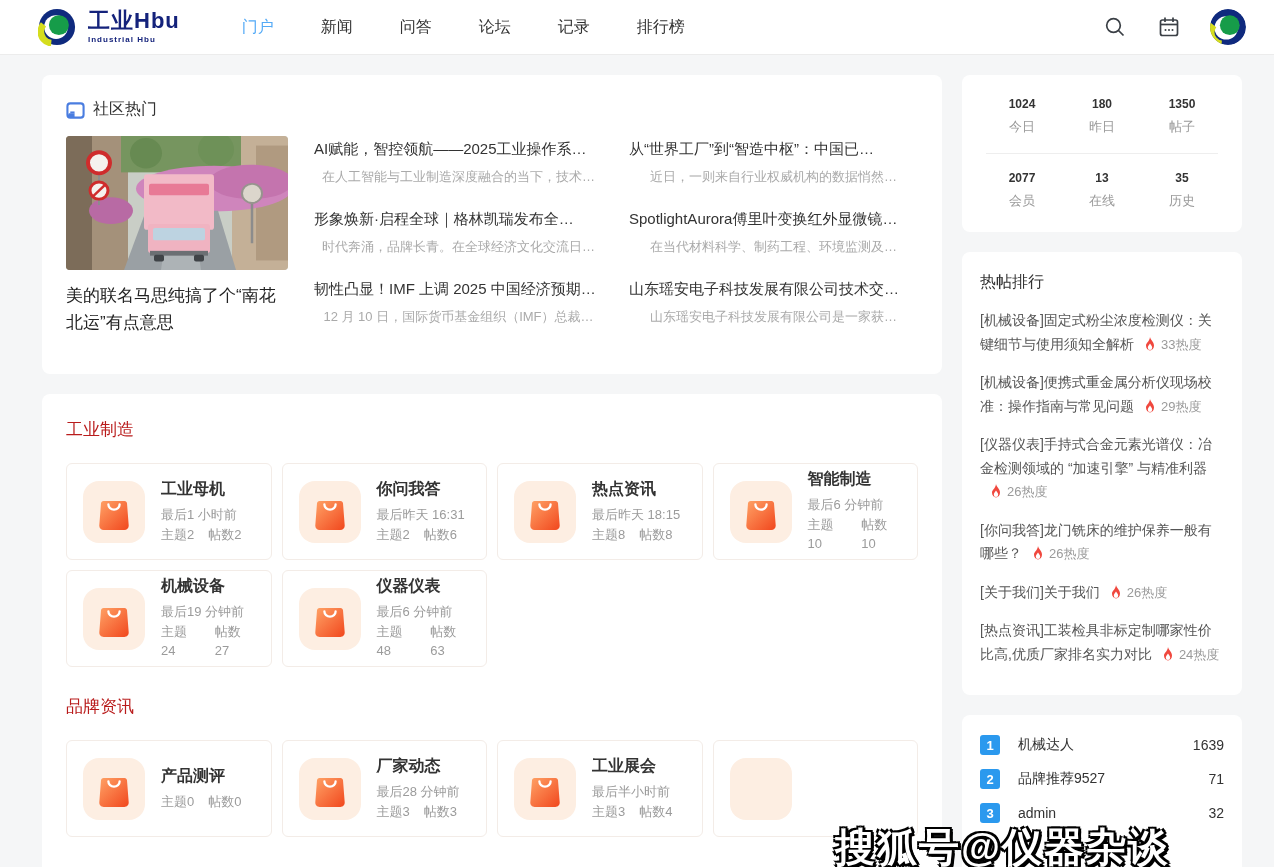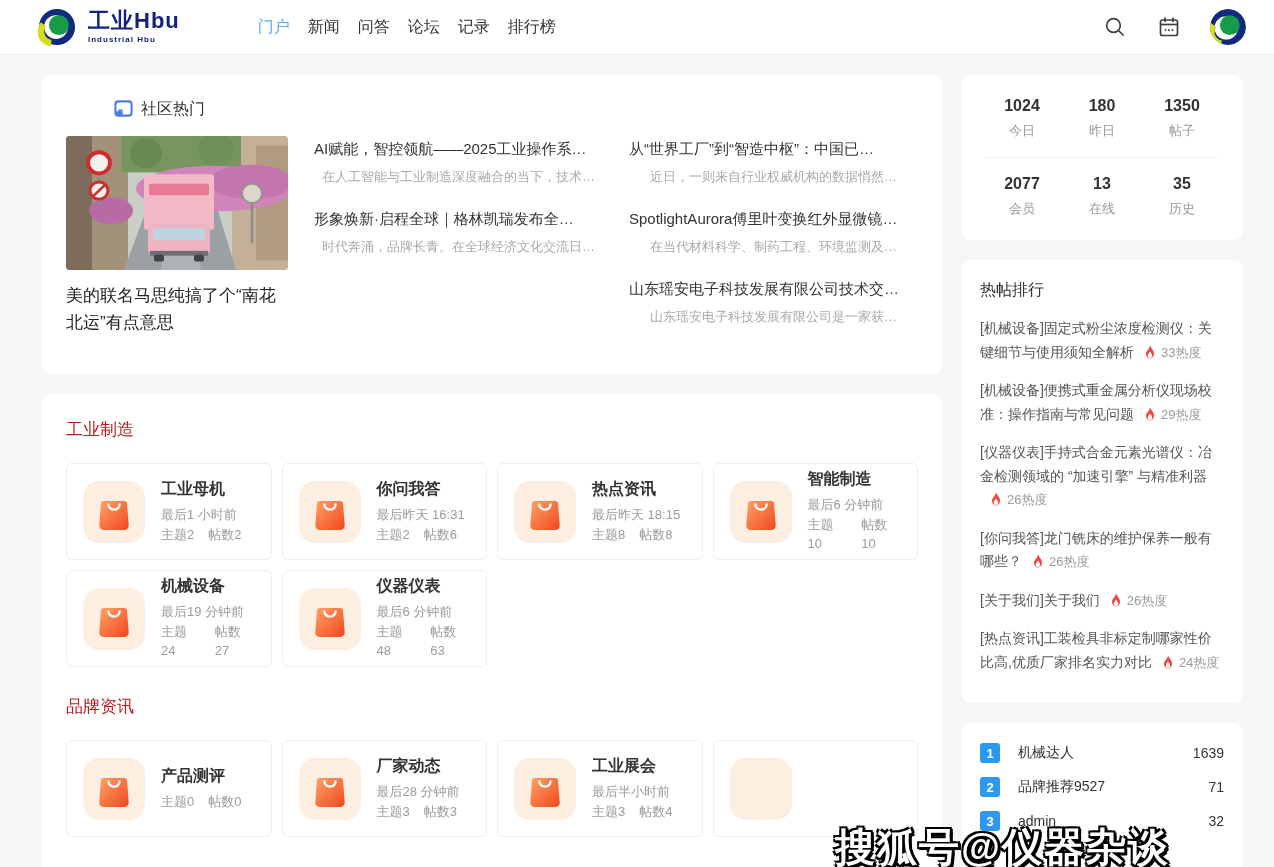--- a/index.html
+++ b/index.html
@@ -5,36 +5,36 @@
   * { margin:0; padding:0; box-sizing:border-box; }
   html,body { width:1274px; height:867px; overflow:hidden; background:#f5f6f7;
     font-family:"Liberation Sans","DejaVu Sans",sans-serif; color:#333; position:relative; }
 
   
   .header { height:55px; background:#fff; display:flex; align-items:center;
     padding:0 28px 0 38px; border-bottom:1px solid #ececec; }
   .logo { display:flex; align-items:center; gap:12px; }
   .logo-text-main { font-size:22px; font-weight:bold; color:#14227b; line-height:1; letter-spacing:1px;}
   .logo-text-sub { font-size:8px; font-weight:bold; color:#14227b; letter-spacing:1px; margin-top:3px;}
-  .nav { display:flex; gap:18px; margin-left:78px; }
+  .nav { display:flex; gap:47px; margin-left:62px; }
   .nav-item { font-size:16px; color:#333; cursor:pointer; }
   .nav-item.active { color:#54aaf6; }
   .header-right { margin-left:auto; display:flex; align-items:center; gap:28px; }
   .hicon { width:26px; height:26px; display:flex; align-items:center; justify-content:center; cursor:pointer;}
   .avatar { width:36px; height:36px; border-radius:50%; overflow:hidden; cursor:pointer;}
 
   
   .wrap { display:flex; gap:20px; padding:20px 32px 0 42px; align-items:flex-start; }
   .col-main { width:900px; flex:none; }
   .col-side { width:280px; flex:none; }
   .panel { background:#fff; border-radius:8px; }
 
   
   .community { padding:24px; }
-  .sec-head { display:flex; align-items:flex-start; gap:8px; margin-bottom:16px;margin-left:48px; }
+  .sec-head { display:flex; align-items:flex-end; gap:8px; margin-bottom:16px; }
   .sec-head-label { font-size:16px; color:#333; }
   .community-grid { display:grid; grid-template-columns:222px 1fr 1fr; gap:26px; }
   .featured-img { width:222px; height:134px; border-radius:4px; overflow:hidden; display:block; }
   .featured-caption { font-size:17px; color:#222; line-height:1.6; margin-top:12px; cursor:pointer;}
   .news-col { padding-top:4px; }
   .news-item { margin-bottom:24px; cursor:pointer; }
   .news-title { font-size:15px; color:#333; white-space:nowrap; overflow:hidden; }
   .news-summary { font-size:13px; color:#aaa; margin-top:9px; text-align:center;
     white-space:nowrap; overflow:hidden; }
 
@@ -48,21 +48,21 @@
   .bag-wrap { width:62px; height:62px; border-radius:16px; background:#fdeee2; flex:none;
     display:flex; align-items:center; justify-content:center; }
   .forum-info { min-width:0; }
   .forum-name { font-size:16px; font-weight:bold; color:#333; margin-bottom:5px; }
   .forum-last { font-size:13px; color:#9b9b9b; line-height:1.5; }
   .forum-stats { font-size:13px; color:#9b9b9b; line-height:1.5; display:flex; gap:14px; }
 
   
   .stats-panel { padding:22px 20px; }
   .stats-row { display:grid; grid-template-columns:repeat(3,1fr); text-align:center; }
-  .stat-value { font-size:16px; font-weight:bold; color:#333; }
+  .stat-value { font-size:12px; font-weight:bold; color:#333; }
   .stat-label { font-size:13px; color:#999; margin-top:7px; }
   .stats-divider { height:1px; background:#eee; margin:17px 4px; }
 
   .hot-panel { margin-top:20px; padding:20px 18px 14px; }
   .side-title { font-size:16px; color:#333; margin-bottom:16px; }
   .hot-item { font-size:14px; color:#555; line-height:1.68; margin-bottom:13px; cursor:pointer; }
   .hot-heat { font-size:13px; color:#9a9a9a; margin-left:5px; white-space:nowrap; }
   .flame { display:inline-block; vertical-align:-2px; margin-left:10px; }
 
   .rank-panel { margin-top:20px; padding:20px 18px; min-height:220px; }
@@ -202,20 +202,24 @@
             <div class="news-item">
               <div class="news-title">AI赋能，智控领航——2025工业操作系…</div>
               <div class="news-summary">在人工智能与工业制造深度融合的当下，技术…</div>
             </div>
 
             <div class="news-item">
               <div class="news-title">形象焕新·启程全球｜格林凯瑞发布全…</div>
               <div class="news-summary">时代奔涌，品牌长青。在全球经济文化交流日…</div>
             </div>
 
+            <div class="news-item">
+              <div class="news-title">韧性凸显！IMF 上调 2025 中国经济预期…</div>
+              <div class="news-summary">12 月 10 日，国际货币基金组织（IMF）总裁…</div>
+            </div>
 
         </div>
 
         <div class="news-col">
 
             <div class="news-item">
               <div class="news-title">从“世界工厂”到“智造中枢”：中国已…</div>
               <div class="news-summary">近日，一则来自行业权威机构的数据悄然…</div>
             </div>
 

